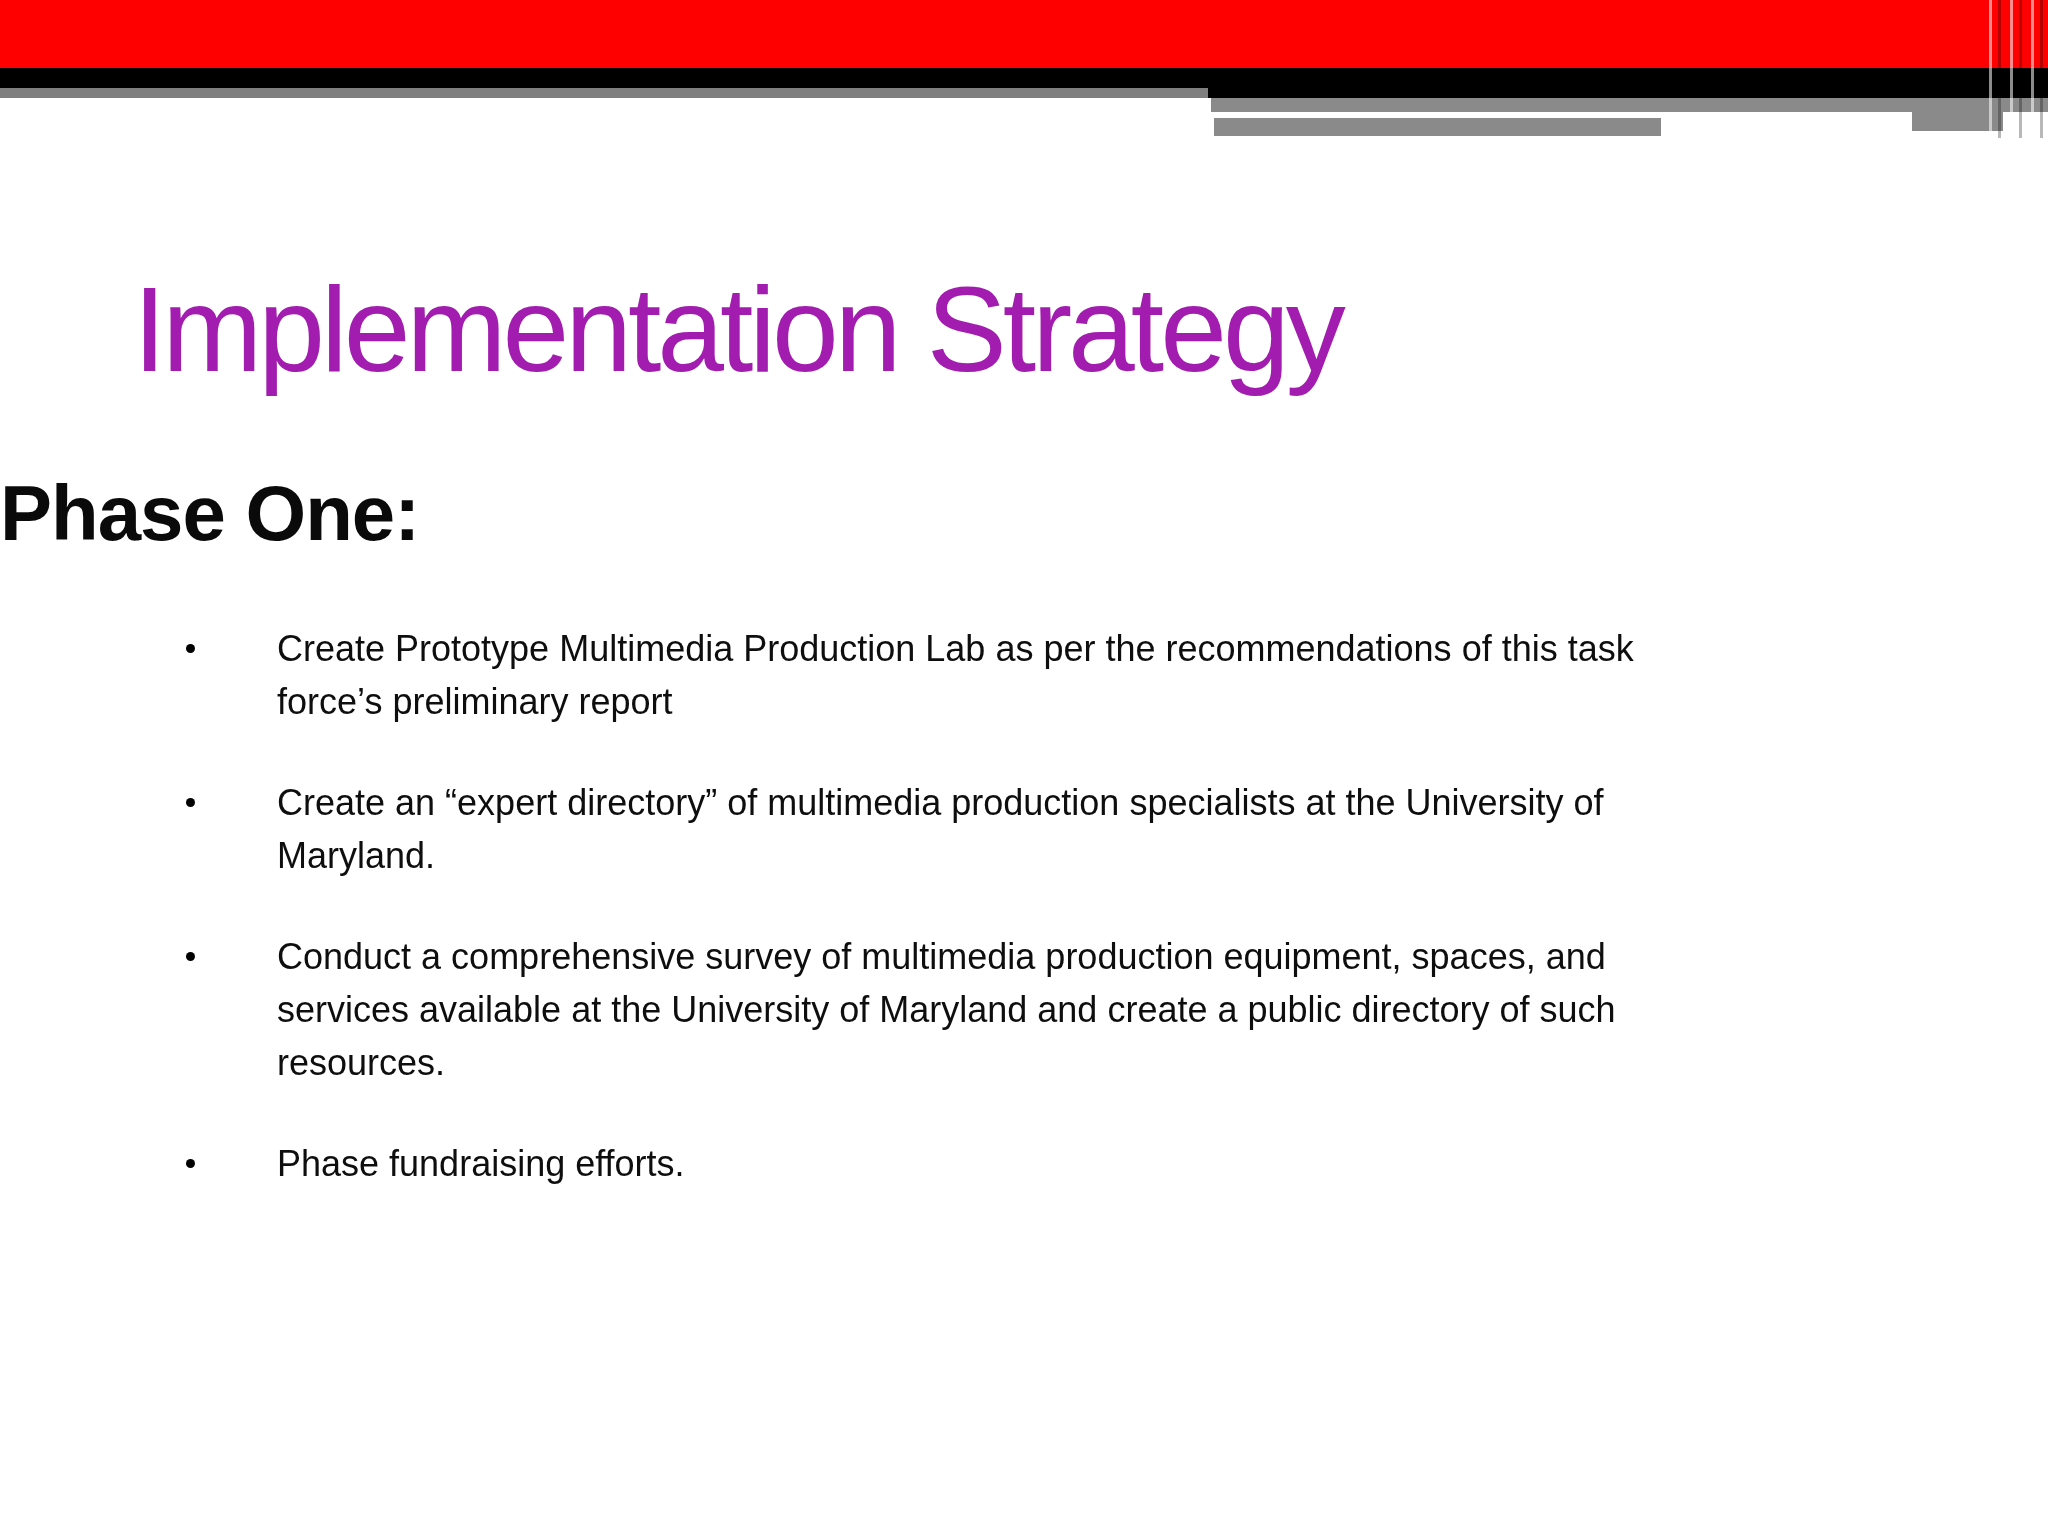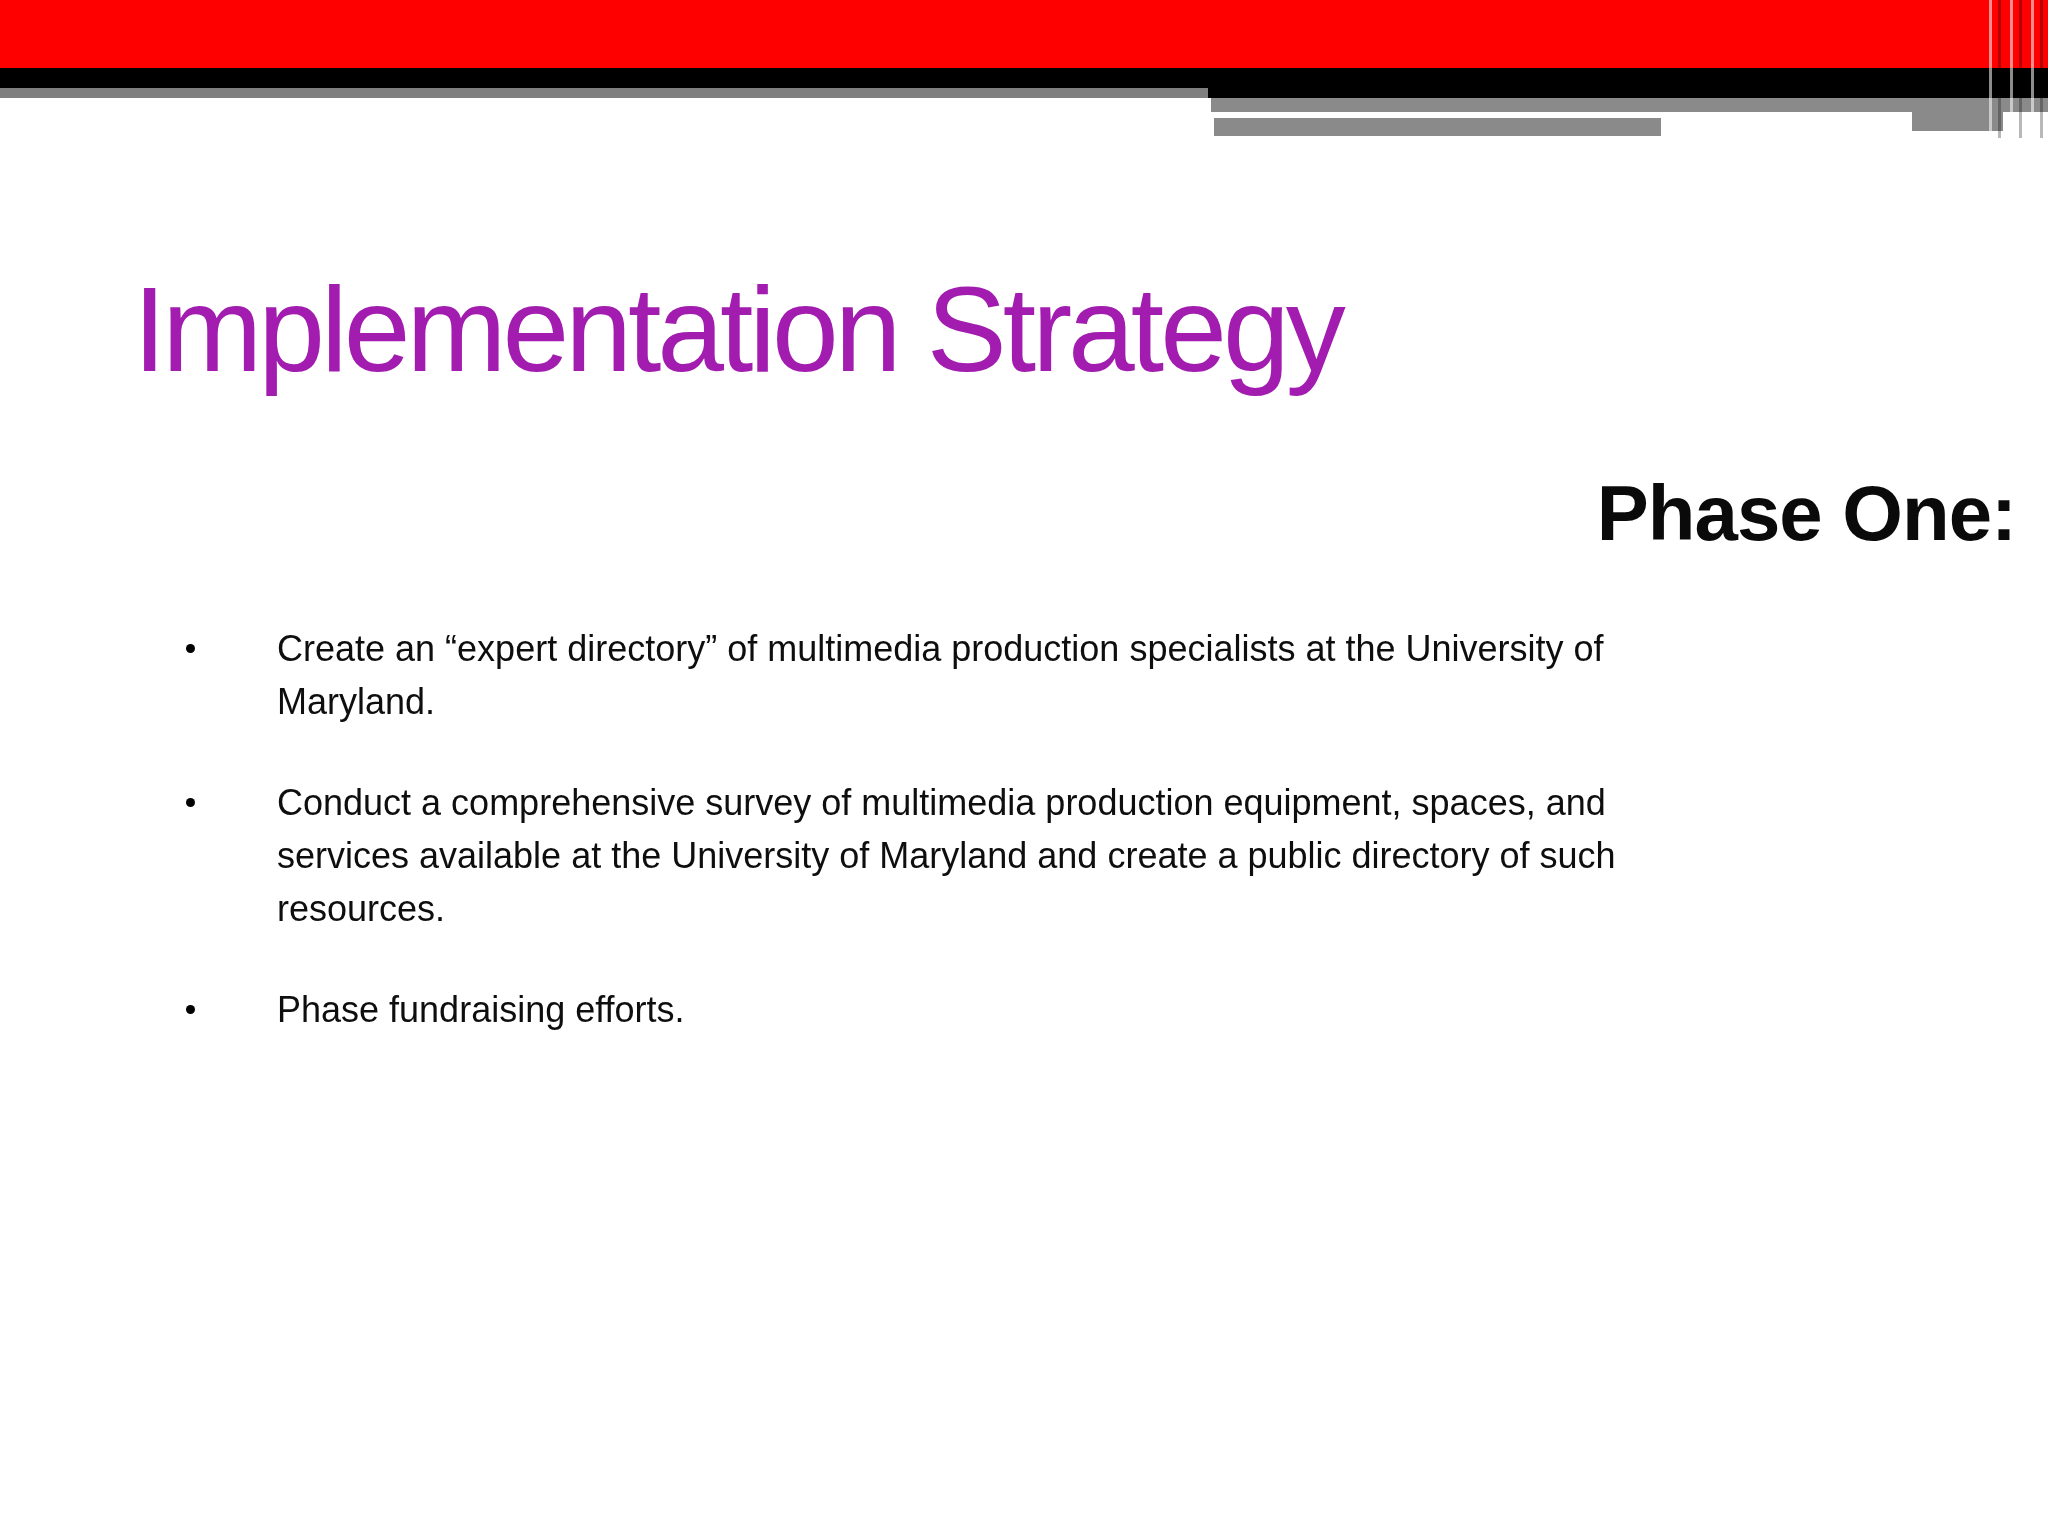--- a/index.html
+++ b/index.html
@@ -29,23 +29,23 @@
       transparent 16px 21px);
   }
   
   .slide-title{
     position:absolute;left:133px;top:177px;
     font-size:120px;line-height:1.2;font-weight:400;
     letter-spacing:-4px;color:#a21caf;white-space:nowrap;
   }
   .slide-subtitle{
     position:absolute;left:0;top:402px;width:2006px;
-    text-align:right;
+    text-align:left;
     font-size:78px;line-height:1.2;font-weight:700;
-    letter-spacing:-1px;color:#0a0a0a;margin-left:10px;
+    letter-spacing:-1px;color:#0a0a0a;
   }
   ul.bullets{
     position:absolute;left:184px;top:622px;width:1620px;
     list-style:none;margin:0;padding:0;
   }
   ul.bullets li{
     position:relative;
     padding-left:93px;
     margin:0 0 48px 0;
     font-size:36px;line-height:53px;
@@ -70,20 +70,25 @@
   <div class="band-gray-b" style="background: rgb(138, 138, 138);"></div>
   <div class="stripes"></div>
 </div>
 
 <h1 class="slide-title">Implementation Strategy</h1>
 
 <h2 class="slide-subtitle">Phase One:</h2>
 
 <ul class="bullets">
 
+<li>
+    <span class="dot"></span>
+    <span class="btext">Create Prototype Multimedia Production Lab as per the recommendations of this task
+force’s preliminary report</span>
+  </li>
     <li>
     <span class="dot"></span>
     <span class="btext">Create an “expert directory” of multimedia production specialists at the University of
 Maryland.</span>
   </li>
     <li>
     <span class="dot"></span>
     <span class="btext">Conduct a comprehensive survey of multimedia production equipment, spaces, and
 services available at the University of Maryland and create a public directory of such
 resources.</span>

